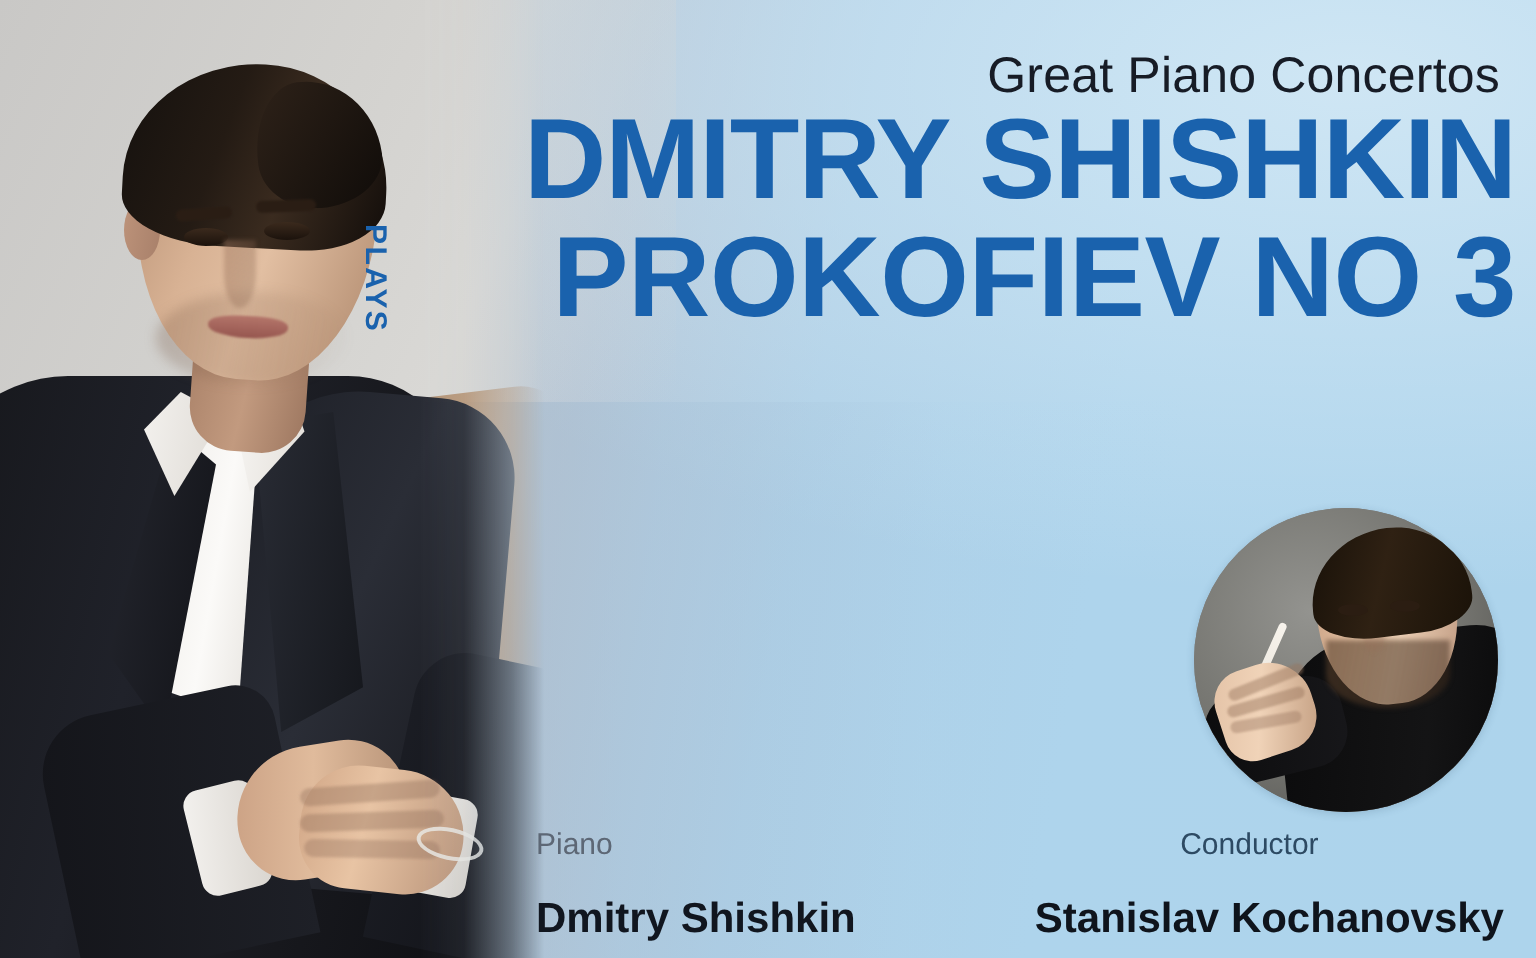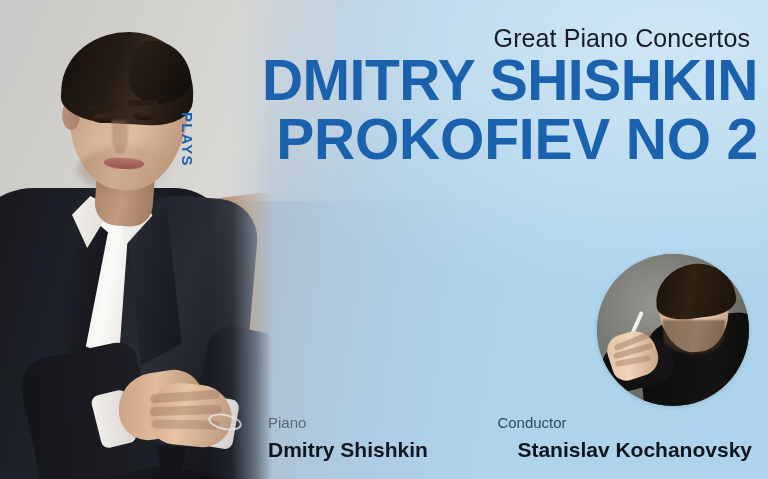--- a/index.html
+++ b/index.html
@@ -344,30 +344,30 @@
     white-space: nowrap;
   }
 
   .credit {
     position: absolute;
     line-height: 1.18;
   }
   .credit .role {
     font-size: 15px;
     color: #5d6775;
-    margin-bottom: 6px;
+    margin-bottom: 16px;
   }
   .credit .person {
     font-size: 21px;
     font-weight: bold;
     color: #11161f;
     white-space: nowrap;
   }
   .credit-piano { left: 268px; top: 414px; }
-  .credit-conductor { right: 16px; top: 414px; text-align: left; }
+  .credit-conductor { right: 16px; top: 414px; text-align: center; }
   .credit-conductor .role { color: #2d4a63; }
   .credit-conductor .person { color: #0f141c; margin-left: 20px; }
 </style>
 </head>
 <body>
 
 <div class="poster">
 
   <div class="bg-base"></div>
   <div class="bg-lower"></div>
@@ -425,21 +425,21 @@
     <div class="c-nose"></div>
     <div class="c-hair"></div>
     <div class="c-eye-l"></div>
     <div class="c-eye-r"></div>
   </div>
 
   <div class="kicker">Great Piano Concertos</div>
 
   <div class="title-block">
     <div class="line-big">DMITRY SHISHKIN</div>
-    <div class="line-big second">PROKOFIEV NO 2</div>
+    <div class="line-big second">PROKOFIEV NO 3</div>
   </div>
 
   <div class="plays">PLAYS</div>
 
   <div class="credit credit-piano">
     <div class="role">Piano</div>
     <div class="person">Dmitry Shishkin</div>
   </div>
 
   <div class="credit credit-conductor">

